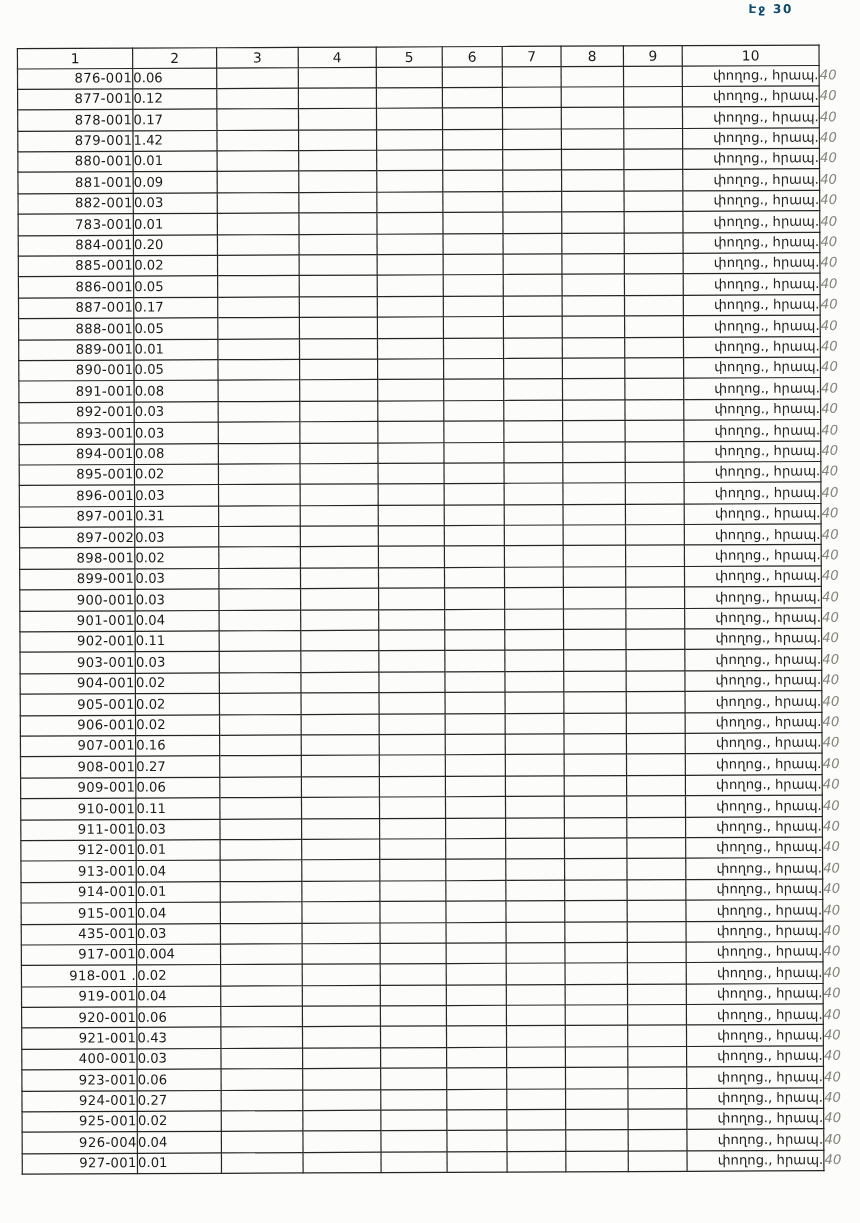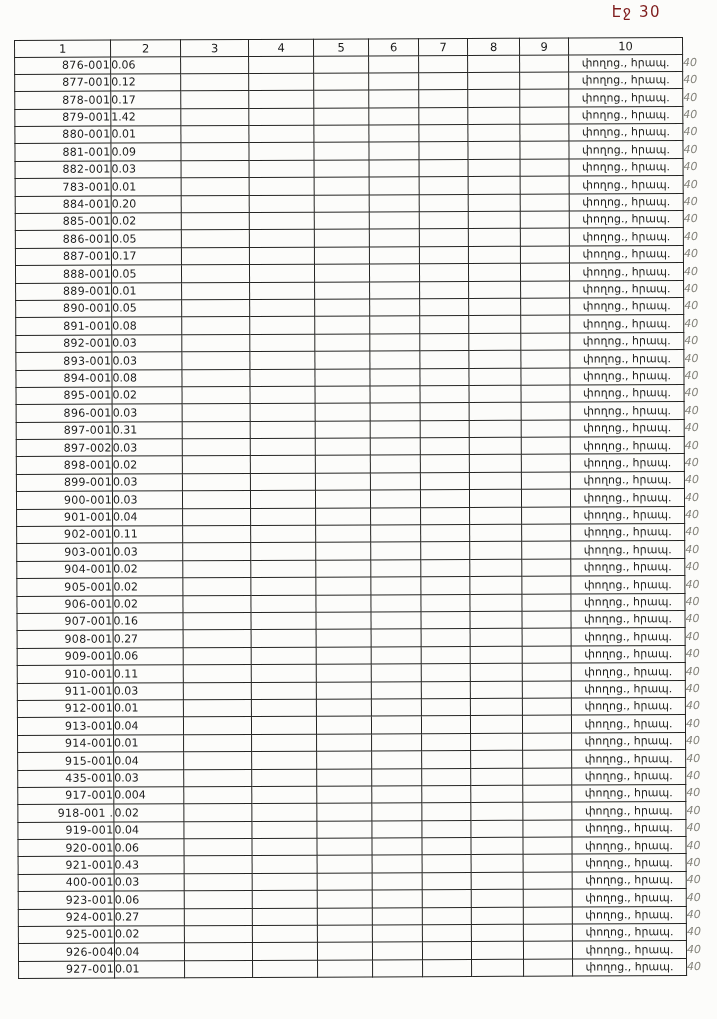--- a/index.html
+++ b/index.html
@@ -14,24 +14,24 @@
     position: relative;
   }
   .sheet {
     position: absolute;
     inset: 0;
   }
   .page-label {
     position: absolute;
     top: 3px;
     right: 56px;
-    font-size: 15px;
-    font-weight: normal;
+    font-size: 10px;
+    font-weight: bold;
     letter-spacing: 1.5px;
-    color: #7f1d1d;
+    color: #0c4a6e;
   }
   .table-wrap {
     position: absolute;
     left: 14px;
     top: 40px;
     transform: rotate(-0.25deg);
     transform-origin: 0 0;
   }
   table.grid {
     border-collapse: collapse;
@@ -50,21 +50,21 @@
     vertical-align: middle;
   }
   table.grid thead th {
     text-align: center;
     font-size: 11.5px;
     height: 15.5px;
   }
   .c-id   { text-align: right;  padding-left: 5px; letter-spacing: 0.3px; }
   .c-val  { }
   .c-empty{ }
-  .c-note { text-align: center; padding-left: 4px; font-size: 10.5px; color: #232321; margin-top: 16px; }
+  .c-note { text-align: right; padding-left: 4px; font-size: 10.5px; color: #232321; margin-top: 16px; }
   .c-mark,
   .c-mark-h {
     border: none !important;
     background: transparent;
     font-size: 8.5px;
     font-style: italic;
     color: #85847c;
     padding-left: 8px;
   }
 </style>

